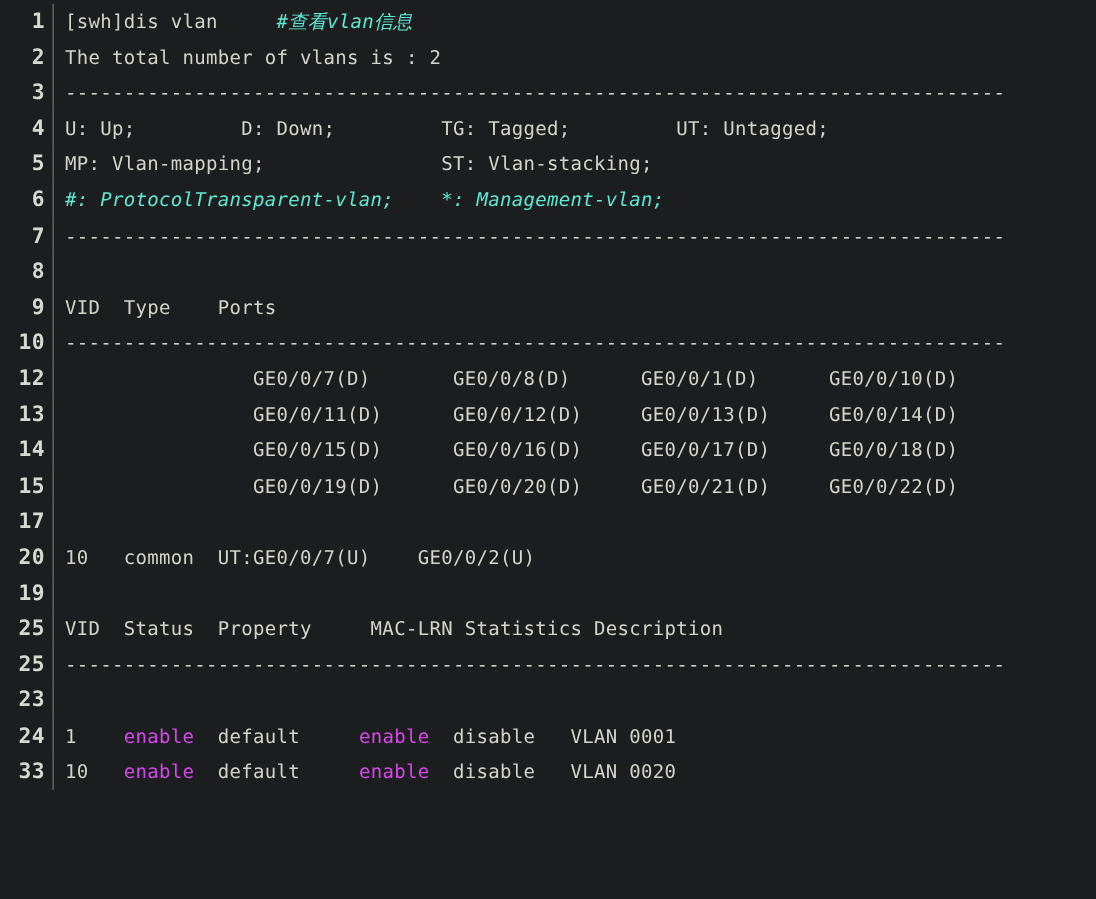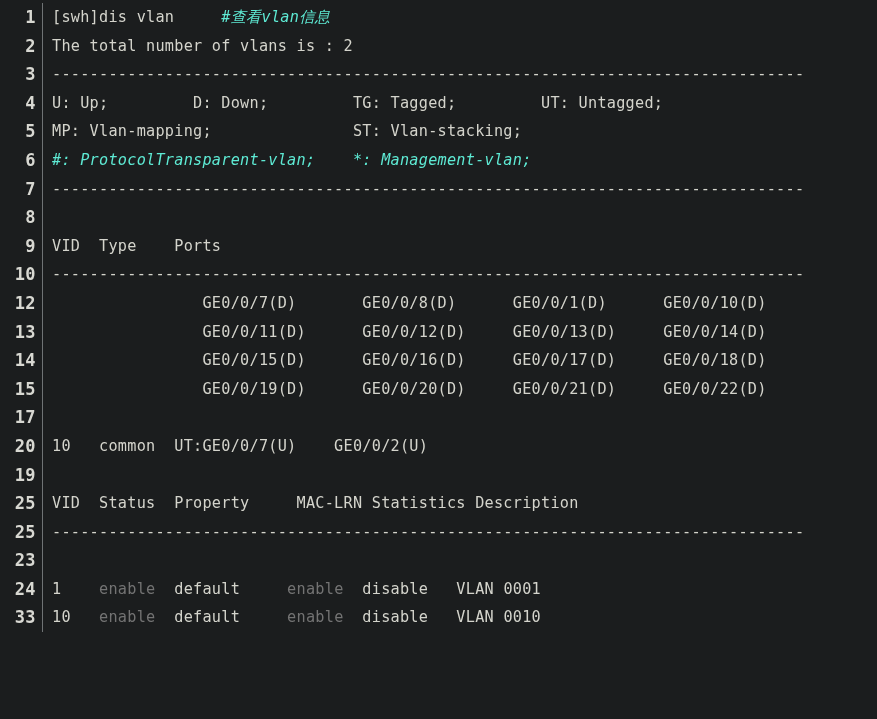--- a/index.html
+++ b/index.html
@@ -60,21 +60,21 @@
     white-space: pre;
     overflow: hidden;
   }
 
   .tok-comment {
     color: #5eead4;
     font-style: italic;
     text-align: right;
   }
   .tok-keyword {
-    color: #737373;
+    color: #d946ef;
   }
 </style>
 </head>
 <body>
 
 <div id="code-block">
     <div class="code-row"><div class="gutter">1</div><div class="rule"></div><div class="code-text"><span>[swh]dis vlan     </span><span class="tok-comment">#查看vlan信息</span></div></div>
     <div class="code-row"><div class="gutter">2</div><div class="rule"></div><div class="code-text"><span>The total number of vlans is : 2</span></div></div>
     <div class="code-row"><div class="gutter">3</div><div class="rule"></div><div class="code-text"><span>--------------------------------------------------------------------------------</span></div></div>
     <div class="code-row"><div class="gutter">4</div><div class="rule"></div><div class="code-text"><span>U: Up;         D: Down;         TG: Tagged;         UT: Untagged;</span></div></div>
@@ -88,14 +88,14 @@
     <div class="code-row"><div class="gutter">13</div><div class="rule"></div><div class="code-text"><span>                GE0/0/11(D)      GE0/0/12(D)     GE0/0/13(D)     GE0/0/14(D)</span></div></div>
     <div class="code-row"><div class="gutter">14</div><div class="rule"></div><div class="code-text"><span>                GE0/0/15(D)      GE0/0/16(D)     GE0/0/17(D)     GE0/0/18(D)</span></div></div>
     <div class="code-row"><div class="gutter">15</div><div class="rule"></div><div class="code-text"><span>                GE0/0/19(D)      GE0/0/20(D)     GE0/0/21(D)     GE0/0/22(D)</span></div></div>
     <div class="code-row"><div class="gutter">17</div><div class="rule"></div><div class="code-text"><span></span></div></div>
     <div class="code-row"><div class="gutter">20</div><div class="rule"></div><div class="code-text"><span>10   common  UT:GE0/0/7(U)    GE0/0/2(U)</span></div></div>
     <div class="code-row"><div class="gutter">19</div><div class="rule"></div><div class="code-text"><span></span></div></div>
     <div class="code-row"><div class="gutter">25</div><div class="rule"></div><div class="code-text"><span>VID  Status  Property     MAC-LRN Statistics Description</span></div></div>
     <div class="code-row"><div class="gutter">25</div><div class="rule"></div><div class="code-text"><span>--------------------------------------------------------------------------------</span></div></div>
     <div class="code-row"><div class="gutter">23</div><div class="rule"></div><div class="code-text"><span></span></div></div>
     <div class="code-row"><div class="gutter">24</div><div class="rule"></div><div class="code-text"><span>1    </span><span class="tok-keyword">enable</span><span>  default     </span><span class="tok-keyword">enable</span><span>  disable   VLAN 0001</span></div></div>
-    <div class="code-row"><div class="gutter">33</div><div class="rule"></div><div class="code-text"><span>10   </span><span class="tok-keyword">enable</span><span>  default     </span><span class="tok-keyword">enable</span><span>  disable   VLAN 0010</span></div></div>
+    <div class="code-row"><div class="gutter">33</div><div class="rule"></div><div class="code-text"><span>10   </span><span class="tok-keyword">enable</span><span>  default     </span><span class="tok-keyword">enable</span><span>  disable   VLAN 0020</span></div></div>
   </div>
 
 </body></html>

